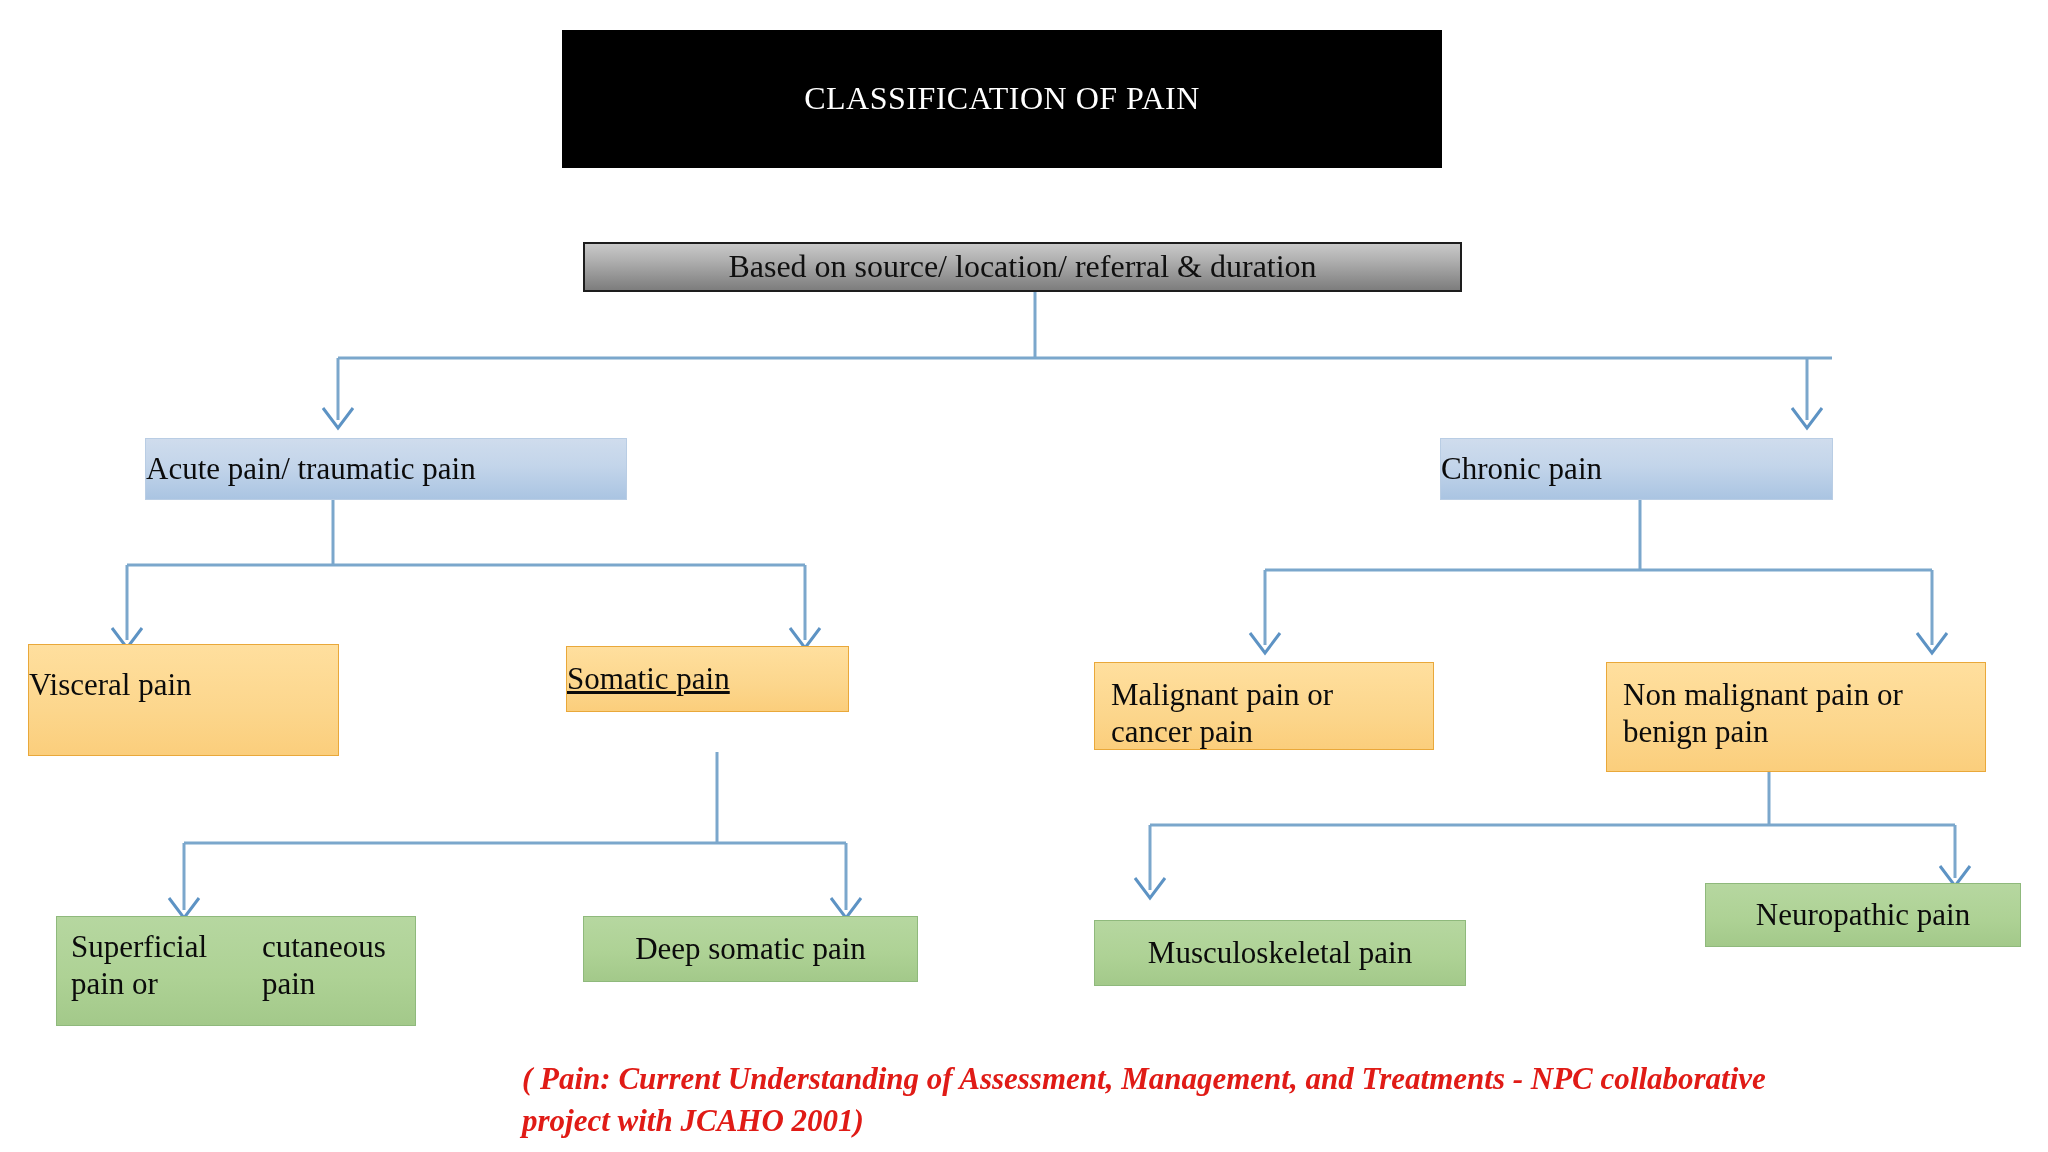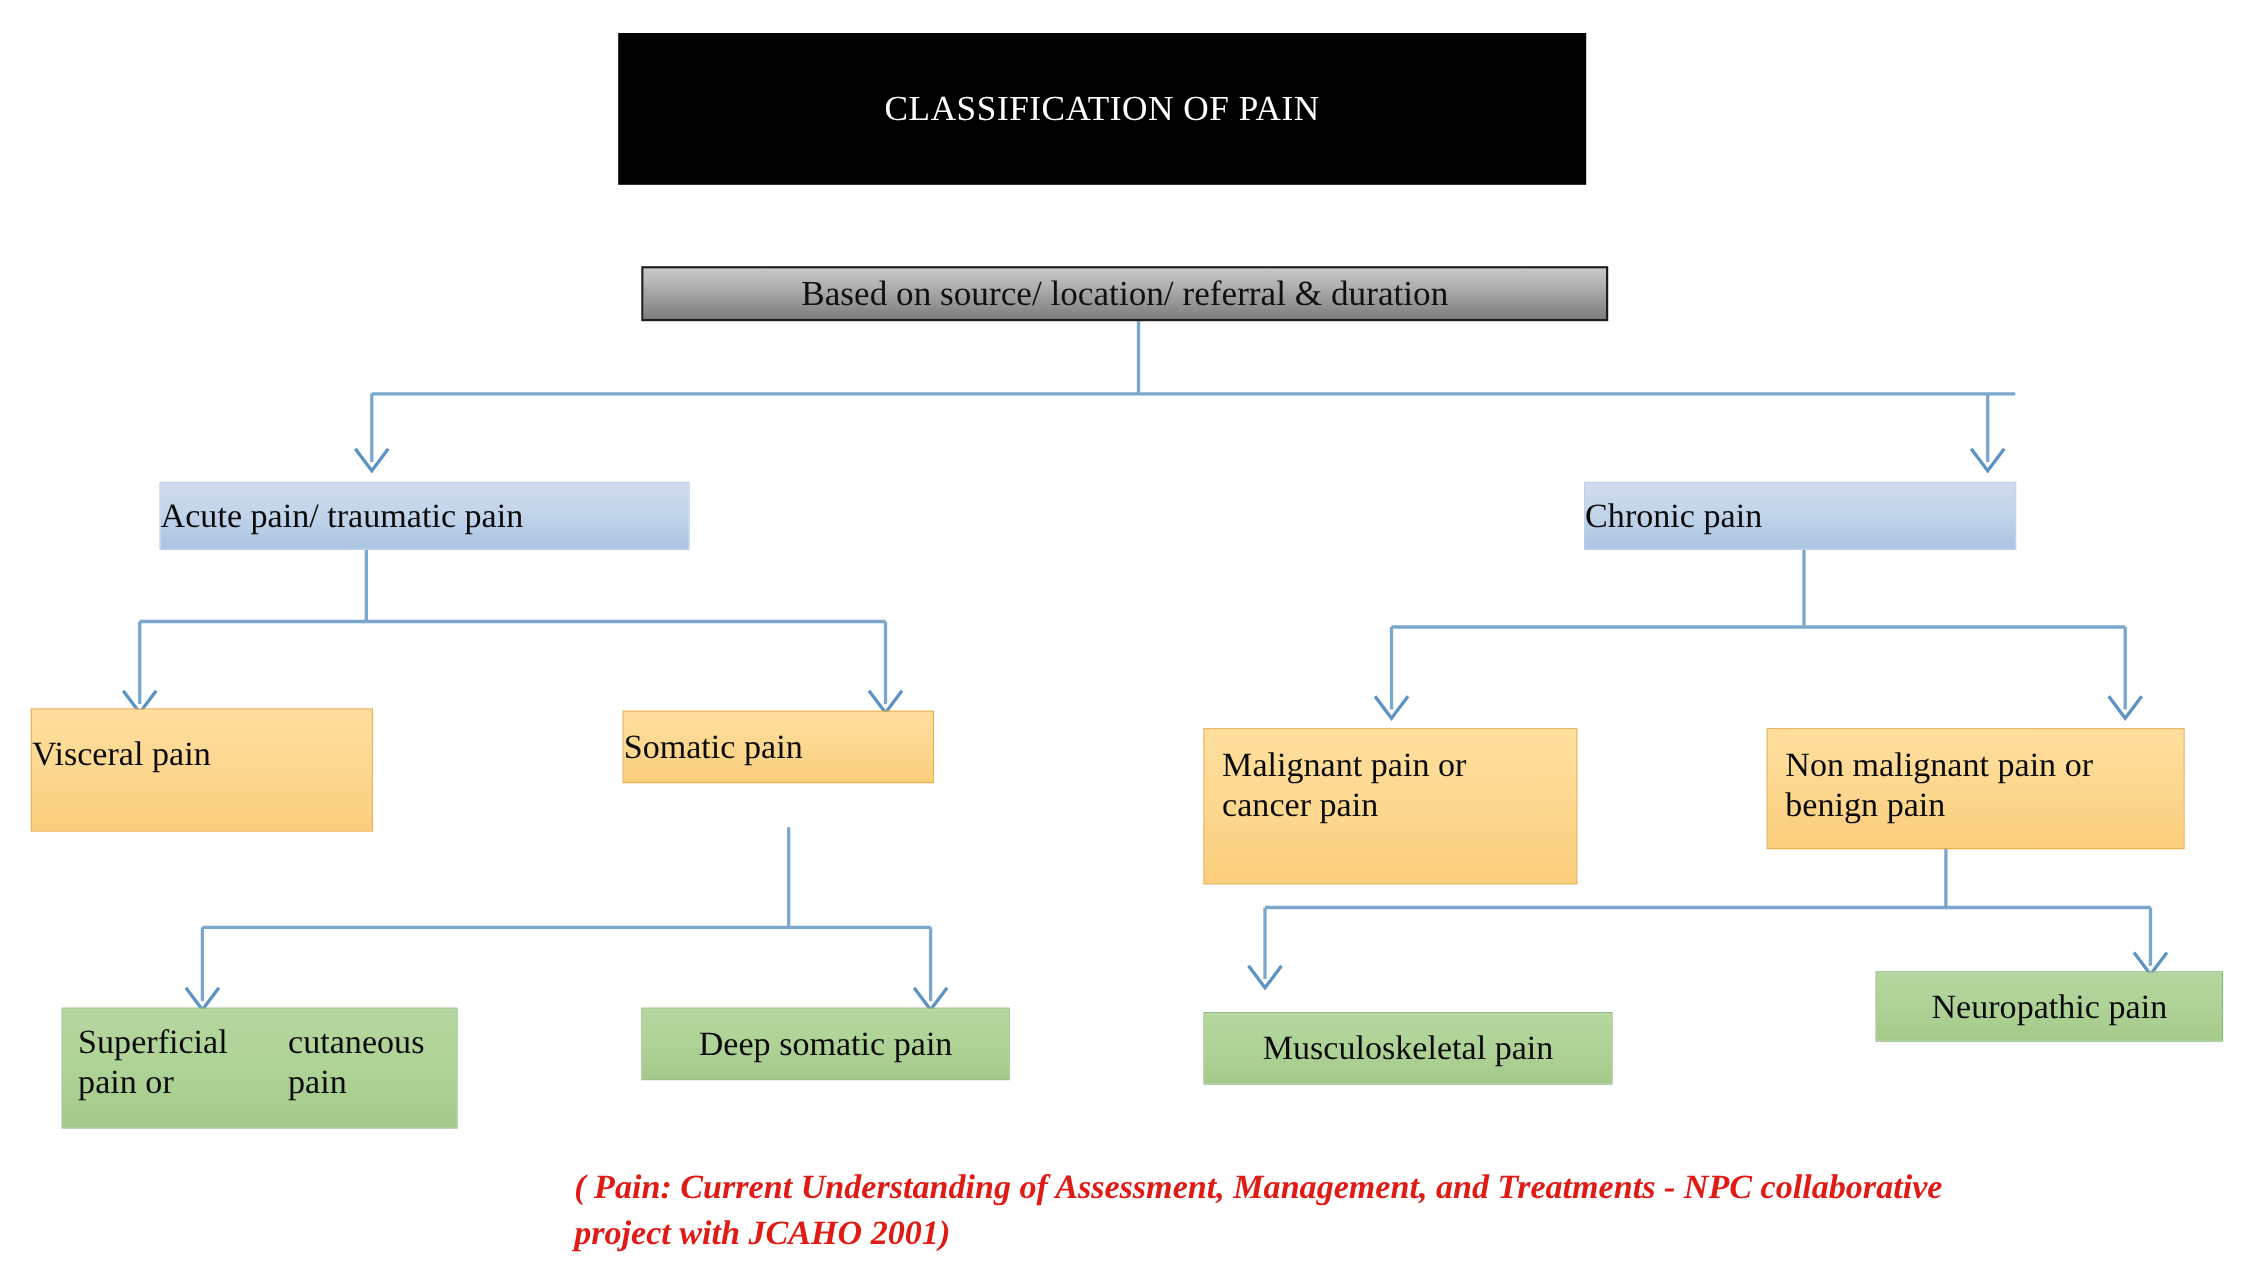--- a/index.html
+++ b/index.html
@@ -110,25 +110,25 @@
   </div>
 
   <div class="node blue-box" style="left:1440px;top:438px;width:393px;height:62px;">
     <span>Chronic pain</span>
   </div>
 
   <div class="node orange-box center" style="left:28px;top:644px;width:311px;height:112px;align-items:flex-start;padding-top:22px;">
     <span>Visceral pain</span>
   </div>
 
-  <div class="node orange-box center" style="left:566px;top:646px;width:283px;height:66px;">
+  <div class="node orange-box center" style="left:566px;top:646px;width:283px;height:66px;text-decoration:underline;">
     <span>Somatic   pain</span>
   </div>
 
-  <div class="node orange-box left" style="left:1094px;top:662px;width:340px;height:142px;flex-direction:column;">
+  <div class="node orange-box left" style="left:1094px;top:662px;width:340px;height:88px;flex-direction:column;">
     <span>Malignant pain or</span>
     <span>cancer pain</span>
   </div>
 
   <div class="node orange-box left" style="left:1606px;top:662px;width:380px;height:110px;flex-direction:column;">
     <span>Non malignant pain or</span>
     <span>benign pain</span>
   </div>
 
   <div class="node green-box left" style="left:56px;top:916px;width:360px;height:110px;flex-direction:row;">

